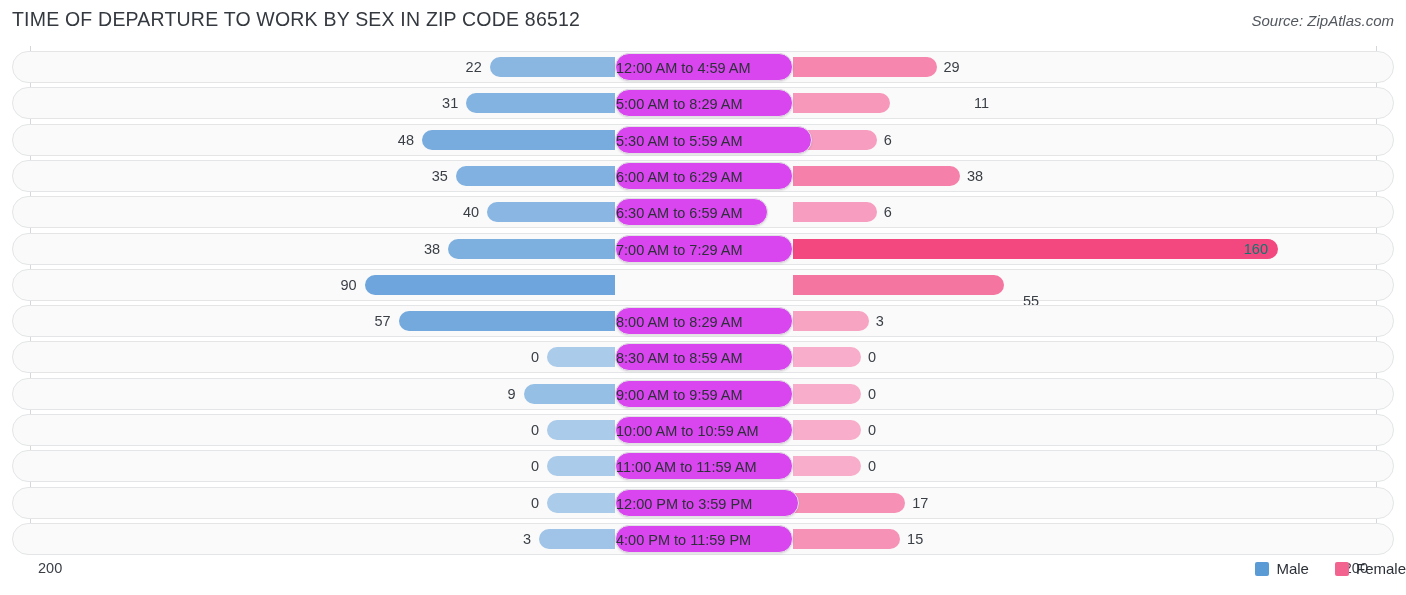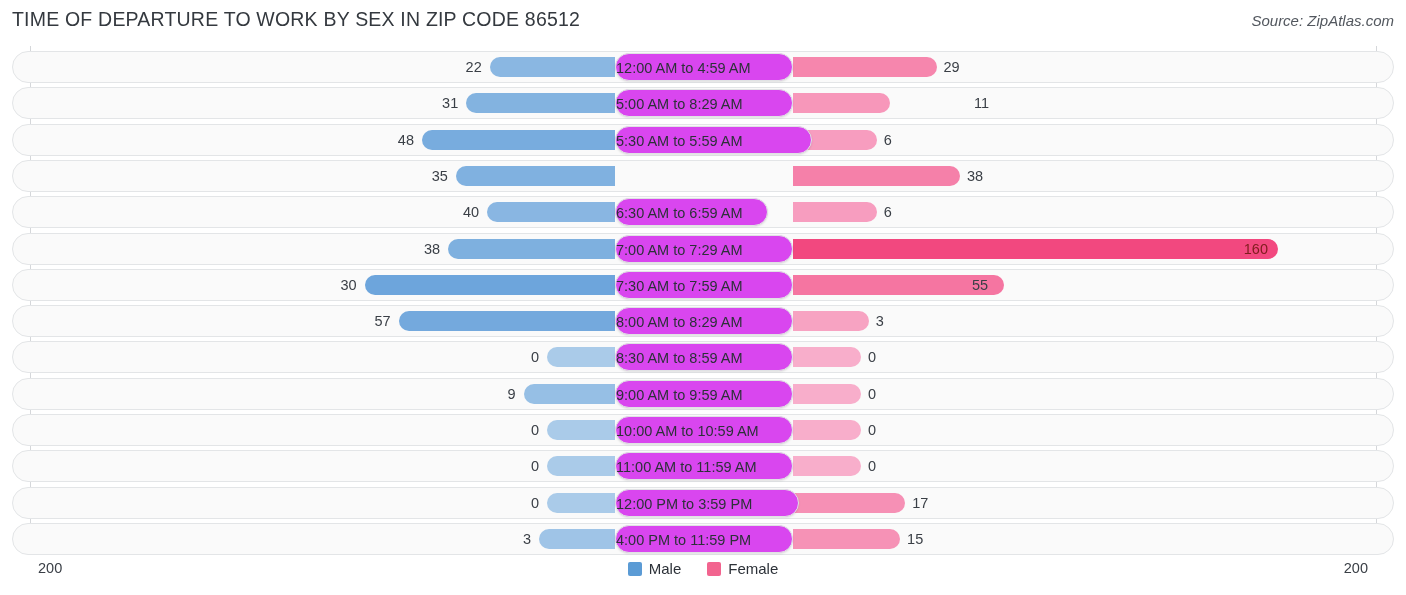--- a/index.html
+++ b/index.html
@@ -39,41 +39,41 @@
   }
   .bar-male{border-radius:10px 0 0 10px;}
   .bar-female{border-radius:0 10px 10px 0;}
 
   .val{
     position:absolute;top:5px;height:20px;line-height:20px;
     font-size:14.5px;color:#3a3f46;white-space:nowrap;
   }
   .val-male{text-align:right;}
   .val-female{text-align:left;}
-  .val-inside{color:#7f1d1d;}
+  .val-inside{color:#0f766e;}
 
   .cat-pill{
     position:absolute;top:1px;height:28px;line-height:28px;
     background:#d946ef;
     border:1px solid #e0e2e4;
     border-radius:14px;
     font-size:14.5px;color:#2c3138;
     text-align:left;white-space:nowrap;
     box-shadow:0 1px 2px rgba(0,0,0,.10);
     box-sizing:border-box;
   }
 
   
   #footer{position:absolute;left:0;top:556px;width:1406px;height:39px;}
   .axis-tick{position:absolute;top:4px;font-size:14.5px;color:#3a3f46;}
   #tick-left{left:38px;}
   #tick-right{right:38px;}
   #legend{
     position:absolute;left:0;top:4px;width:1406px;
-    display:flex;justify-content:center;align-items:center;gap:26px;
+    display:flex;justify-content:flex-end;align-items:center;gap:26px;
   }
   .legend-item{display:flex;align-items:center;gap:7px;}
   .legend-swatch{width:14px;height:14px;border-radius:2px;display:inline-block;}
   .legend-label{font-size:15px;color:#2c3138;}
 </style>
 </head>
 <body>
 
 <div id="header">
   <div id="chart-title">TIME OF DEPARTURE TO WORK BY SEX IN ZIP CODE 86512</div>
@@ -103,41 +103,41 @@
         <div class="bar bar-female" style="left: 780px; width: 83.63px; background: rgb(247, 157, 191);"></div>
         <div class="val val-male" style="right: 979.04px;">48</div>
         <div class="val val-female" style="left: 870.63px;">6</div>
         <div class="cat-pill" style="left: 602px; width: 197px;">5:30 AM to 5:59 AM</div>
       </div>
       <div class="row" style="top: 113.9px;">
         <div class="bar bar-male" style="left: 442.825px; width: 159.175px; background: rgb(128, 177, 224);"></div>
         <div class="bar bar-female" style="left: 780px; width: 166.99px; background: rgb(245, 128, 169);"></div>
         <div class="val val-male" style="right: 945.175px;">35</div>
         <div class="val val-female" style="left: 953.99px;">38</div>
+        <div class="cat-pill" style="left: 602px; width: 178px;">6:00 AM to 6:29 AM</div>
       </div>
       <div class="row" style="top: 150.2px;">
         <div class="bar bar-male" style="left: 474.085px; width: 127.915px; background: rgb(137, 182, 226);"></div>
         <div class="bar bar-female" style="left: 780px; width: 83.63px; background: rgb(247, 157, 191);"></div>
         <div class="val val-male" style="right: 913.915px;">40</div>
         <div class="val val-female" style="left: 870.63px;">6</div>
         <div class="cat-pill" style="left: 602px; width: 153px;">6:30 AM to 6:59 AM</div>
       </div>
       <div class="row" style="top: 186.5px;">
         <div class="bar bar-male" style="left: 435.01px; width: 166.99px; background: rgb(126, 176, 223);"></div>
         <div class="bar bar-female" style="left: 780px; width: 484.8px; background: rgb(242, 72, 127);"></div>
         <div class="val val-male" style="right: 952.99px;">38</div>
         <div class="val val-female val-inside" style="left: 1230.8px;">160</div>
         <div class="cat-pill" style="left: 602px; width: 178px;">7:00 AM to 7:29 AM</div>
       </div>
       <div class="row" style="top: 222.8px;">
         <div class="bar bar-male" style="left: 351.65px; width: 250.35px; background: rgb(109, 165, 220);"></div>
         <div class="bar bar-female" style="left: 780px; width: 211.275px; background: rgb(245, 117, 161);"></div>
-        <div class="val val-male" style="right: 1036.35px;">30</div>
-        <div class="val val-female" style="left: 959px;">55</div>
-        <div class="cat-pill" style="left: 602px; width: 178px;">7:30 AM to 7:59 AM</div>
+        <div class="val val-male" style="right: 1036.35px;">90</div>
+        <div class="val val-female" style="left: 1010px; margin-top: 16px;">55</div>
       </div>
       <div class="row" style="top: 259.1px;">
         <div class="bar bar-male" style="left: 385.515px; width: 216.485px; background: rgb(116, 169, 221);"></div>
         <div class="bar bar-female" style="left: 780px; width: 75.815px; background: rgb(247, 163, 194);"></div>
         <div class="val val-male" style="right: 1002.49px;">57</div>
         <div class="val val-female" style="left: 862.815px;">3</div>
         <div class="cat-pill" style="left: 602px; width: 178px;">8:00 AM to 8:29 AM</div>
       </div>
       <div class="row" style="top: 295.4px;">
         <div class="bar bar-male" style="left: 534px; width: 68px; background: rgb(170, 203, 233);"></div>

